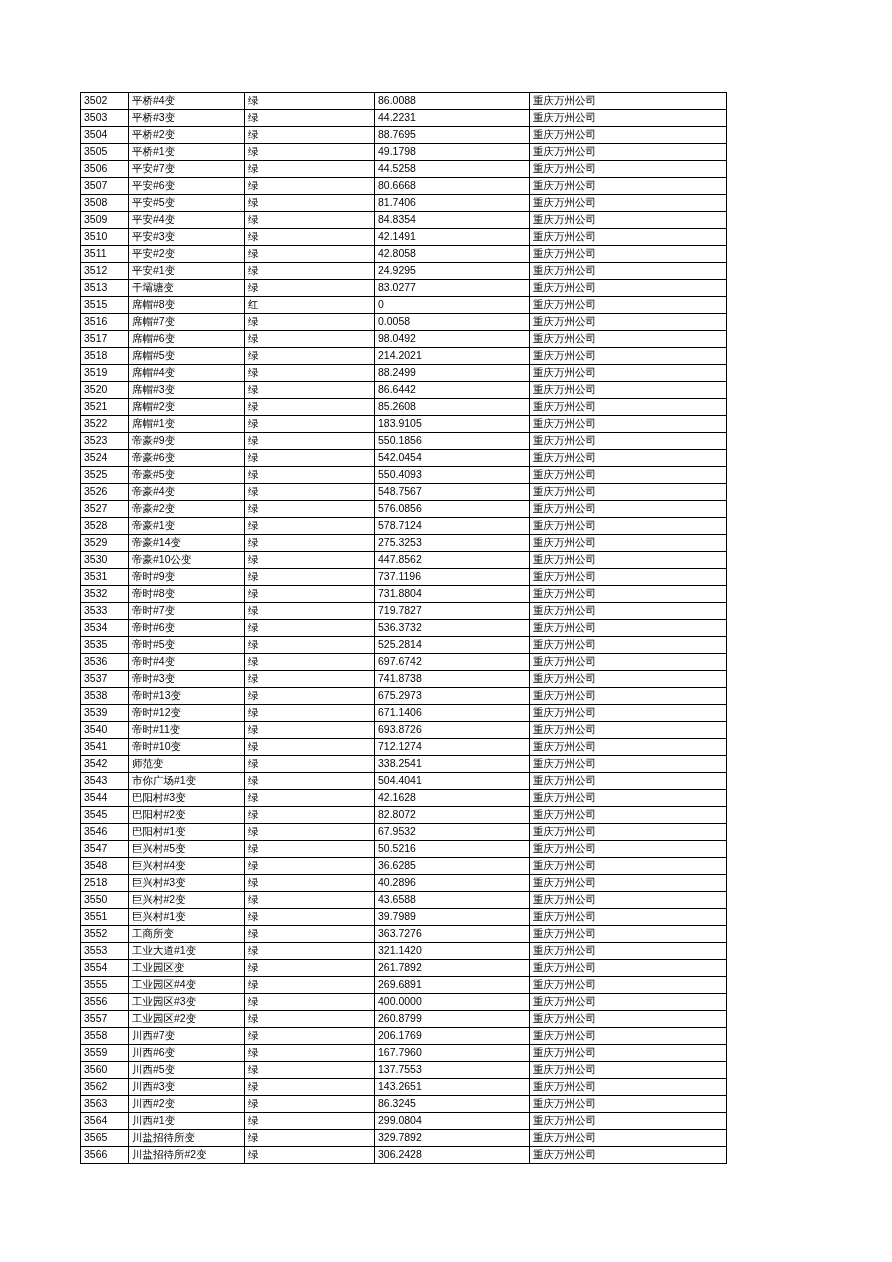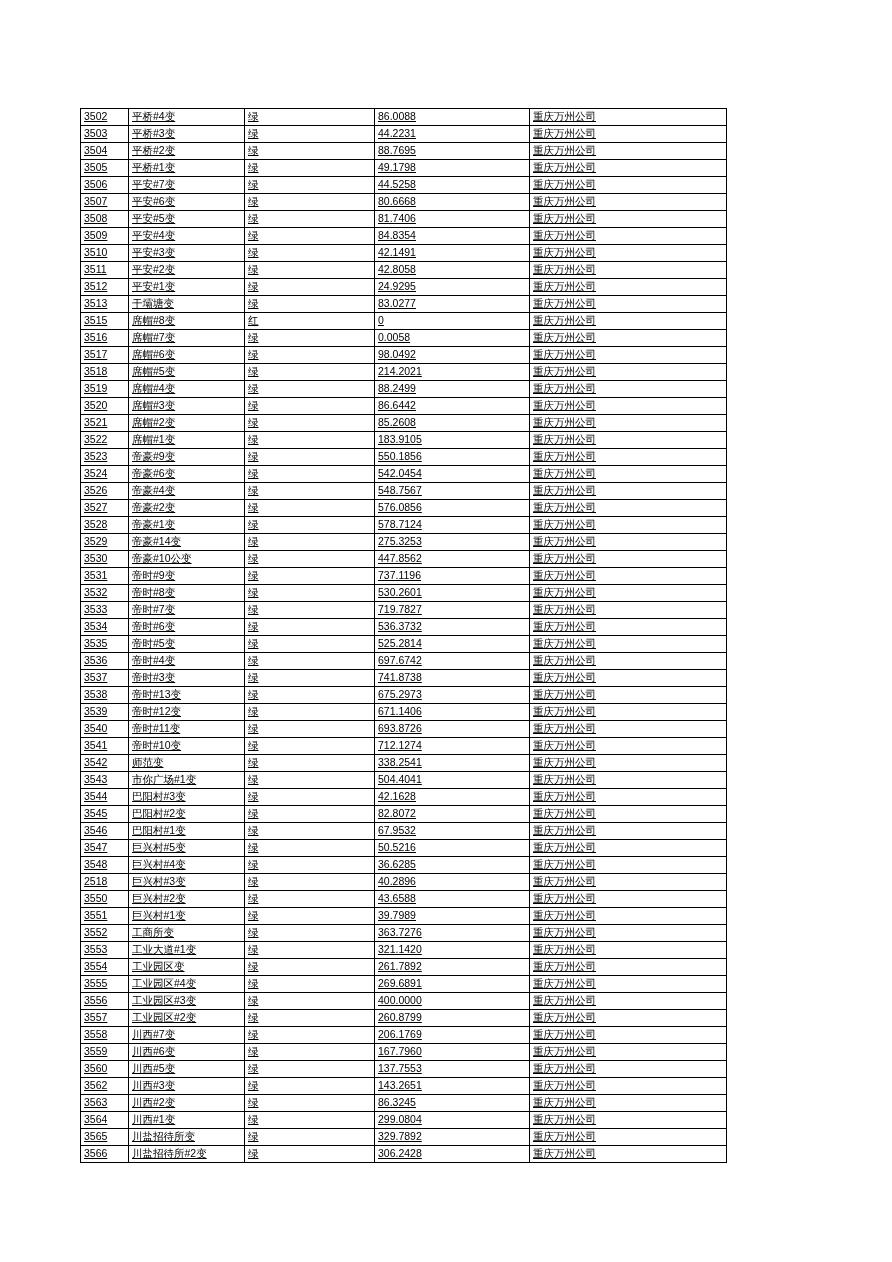--- a/index.html
+++ b/index.html
@@ -18,23 +18,22 @@
     position: absolute;
     left: 0;
     top: 0;
     width: 892px;
     height: 1262px;
     background: #ffffff;
   }
   #table-wrap {
     position: absolute;
     left: 80px;
-    top: 108px;
+    top: 92px;
     width: 646px;
-    text-decoration: underline;
   }
   table.data-table {
     border-collapse: collapse;
     table-layout: fixed;
     width: 646px;
     font-size: 10.5px;
     line-height: 1.1;
   }
   table.data-table td {
     border: 1px solid #000000;
@@ -218,20 +217,27 @@
             <td class="company-cell">重庆万州公司</td>
           </tr>
           <tr>
             <td class="id-cell">3524</td>
             <td class="name-cell">帝豪#6变</td>
             <td class="status-cell">绿</td>
             <td class="value-cell">542.0454</td>
             <td class="company-cell">重庆万州公司</td>
           </tr>
           <tr>
+            <td class="id-cell">3525</td>
+            <td class="name-cell">帝豪#5变</td>
+            <td class="status-cell">绿</td>
+            <td class="value-cell">550.4093</td>
+            <td class="company-cell">重庆万州公司</td>
+          </tr>
+          <tr>
             <td class="id-cell">3526</td>
             <td class="name-cell">帝豪#4变</td>
             <td class="status-cell">绿</td>
             <td class="value-cell">548.7567</td>
             <td class="company-cell">重庆万州公司</td>
           </tr>
           <tr>
             <td class="id-cell">3527</td>
             <td class="name-cell">帝豪#2变</td>
             <td class="status-cell">绿</td>
@@ -263,21 +269,21 @@
             <td class="id-cell">3531</td>
             <td class="name-cell">帝时#9变</td>
             <td class="status-cell">绿</td>
             <td class="value-cell">737.1196</td>
             <td class="company-cell">重庆万州公司</td>
           </tr>
           <tr>
             <td class="id-cell">3532</td>
             <td class="name-cell">帝时#8变</td>
             <td class="status-cell">绿</td>
-            <td class="value-cell">530.2601</td>
+            <td class="value-cell">731.8804</td>
             <td class="company-cell">重庆万州公司</td>
           </tr>
           <tr>
             <td class="id-cell">3533</td>
             <td class="name-cell">帝时#7变</td>
             <td class="status-cell">绿</td>
             <td class="value-cell">719.7827</td>
             <td class="company-cell">重庆万州公司</td>
           </tr>
           <tr>

